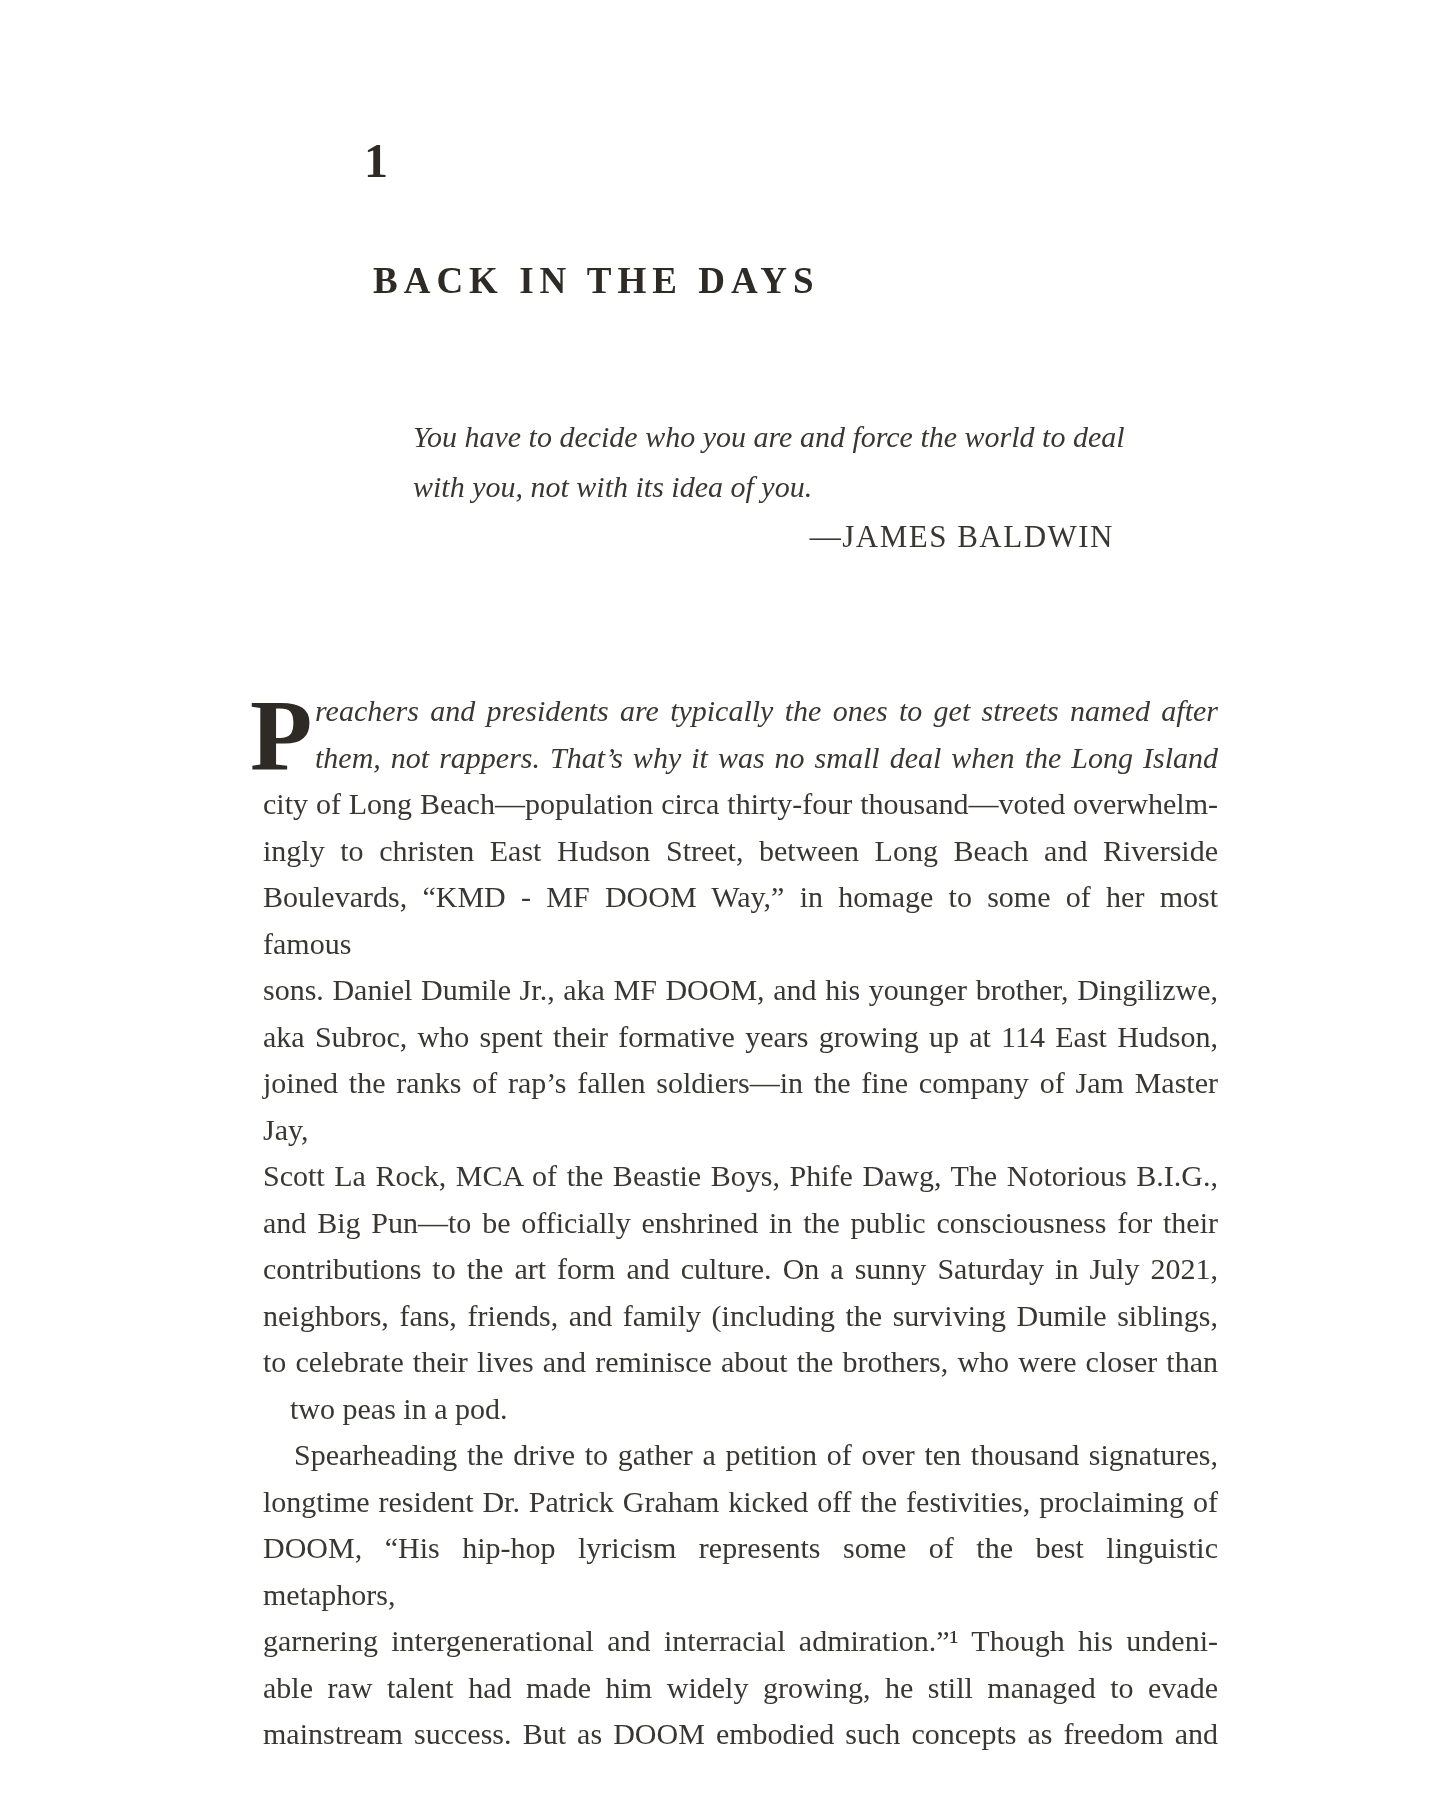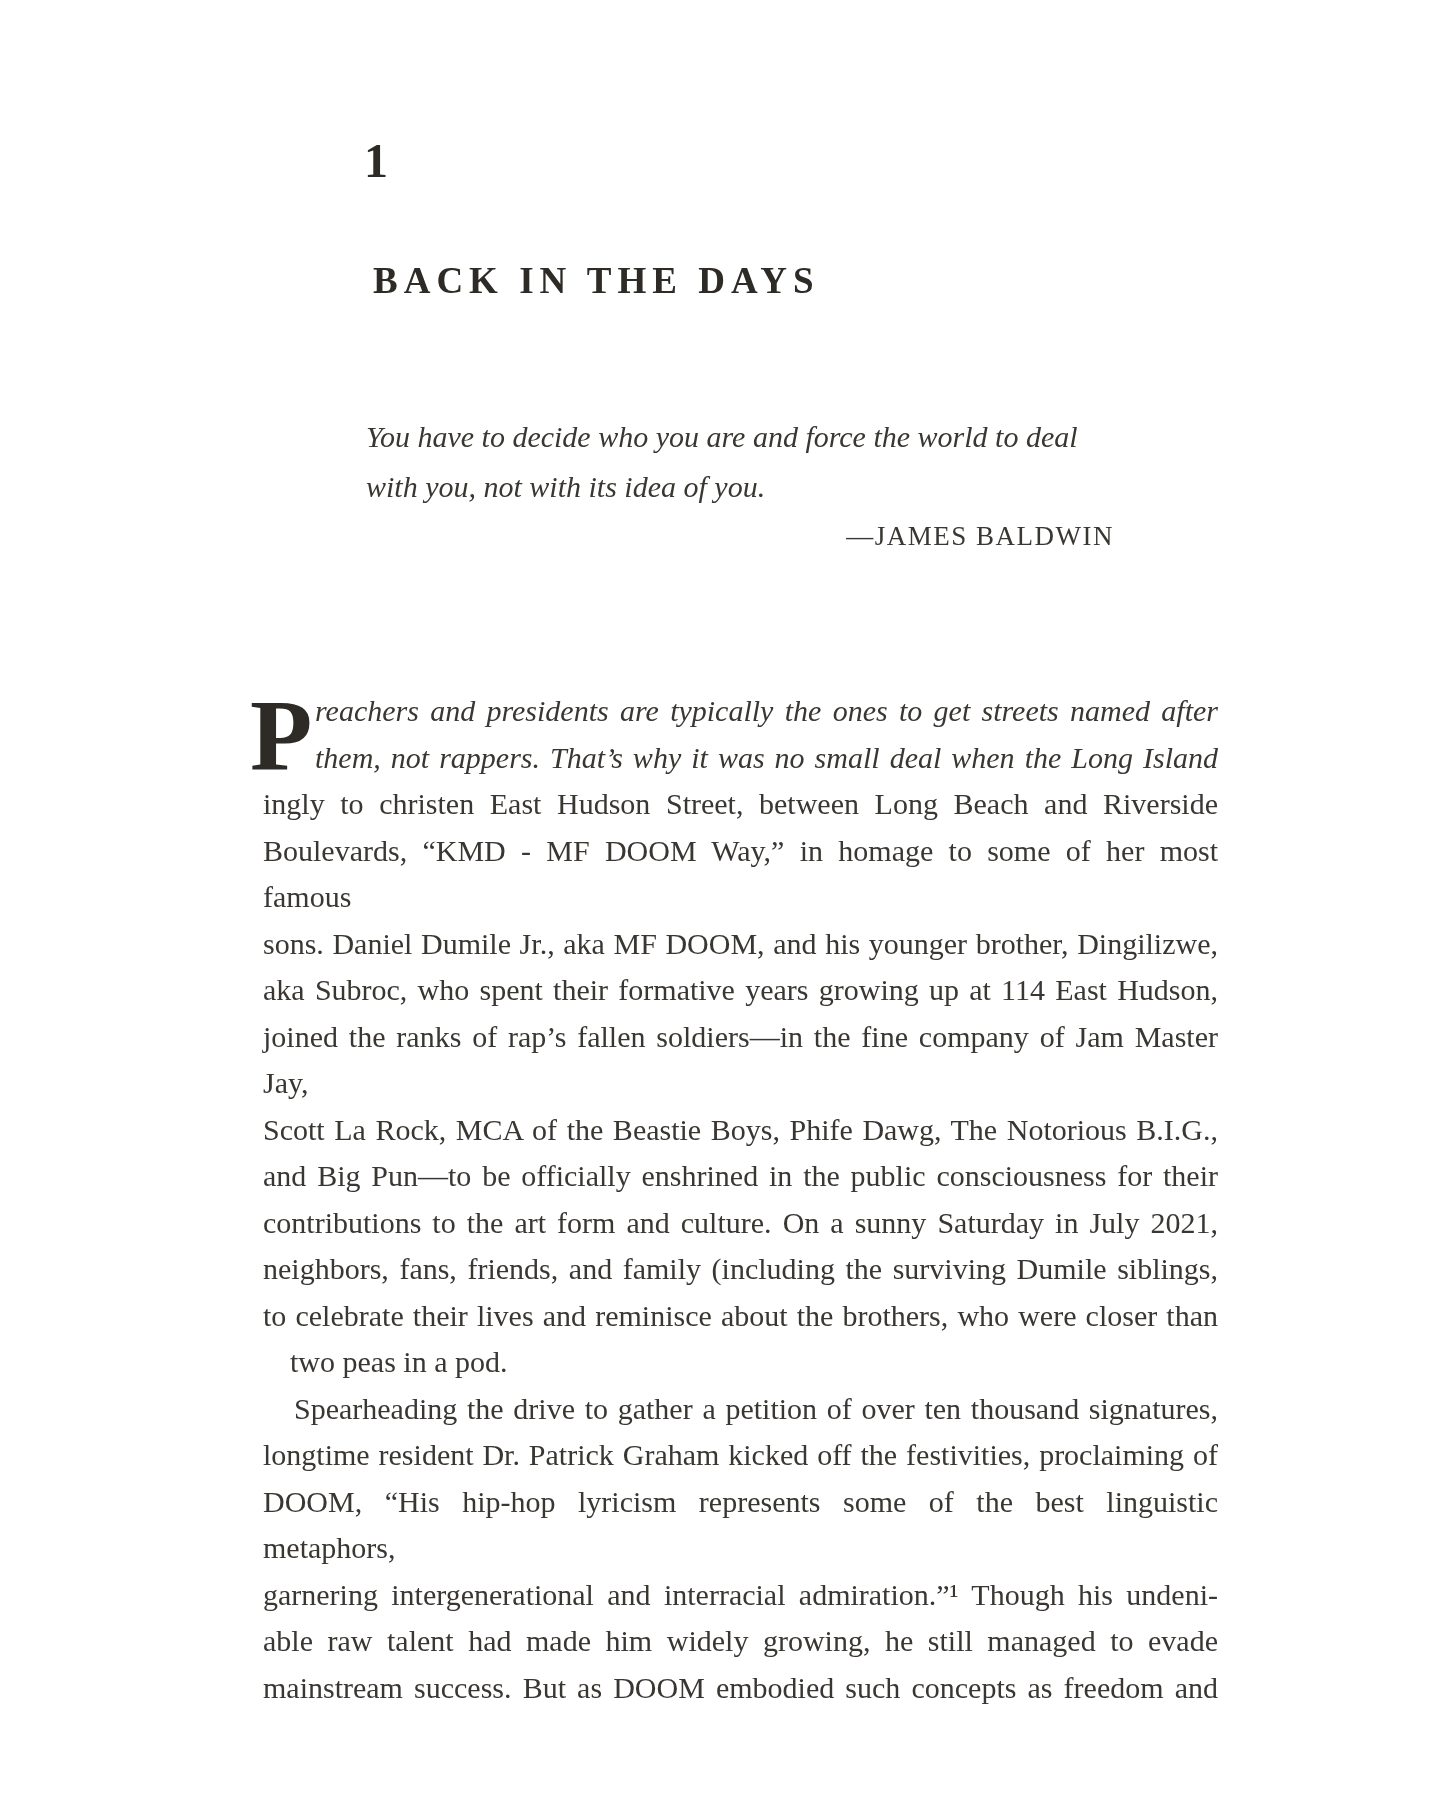--- a/index.html
+++ b/index.html
@@ -42,26 +42,27 @@
     left: 366px;
     top: 412px;
     width: 748px;
     font-style: italic;
     font-size: 30px;
     color: var(--text);
   }
   .epiline {
     line-height: 50px;
     white-space: nowrap;
+    margin-left: 47px;
   }
   .attribution {
     margin-top: 9px;
     text-align: right;
     font-style: normal;
-    font-size: 27px;
+    font-size: 31px;
     letter-spacing: 1.5px;
     color: var(--text);
     line-height: 31px;
   }
 
   .body-block {
     position: absolute;
     left: 263px;
     top: 688px;
     width: 955px;
@@ -105,20 +106,21 @@
         <div class="epiline">with you, not with its idea of you.</div>
       </div>
     <div class="attribution">—JAMES BALDWIN</div>
   </div>
 
   <div class="body-block">
     <span class="dropcap">P</span>
     <div class="para" id="para1">
         <div class="bodyline">reachers and presidents are typically the ones to get streets named after</div>
         <div class="bodyline">them, not rappers. That’s why it was no small deal when the Long Island</div>
+        <div class="bodyline">city of Long Beach—population circa thirty-four thousand—voted overwhelm-</div>
         <div class="bodyline">ingly to christen East Hudson Street, between Long Beach and Riverside</div>
         <div class="bodyline">Boulevards, “KMD - MF DOOM Way,” in homage to some of her most famous</div>
         <div class="bodyline">sons. Daniel Dumile Jr., aka MF DOOM, and his younger brother, Dingilizwe,</div>
         <div class="bodyline">aka Subroc, who spent their formative years growing up at 114 East Hudson,</div>
         <div class="bodyline">joined the ranks of rap’s fallen soldiers—in the fine company of Jam Master Jay,</div>
         <div class="bodyline">Scott La Rock, MCA of the Beastie Boys, Phife Dawg, The Notorious B.I.G.,</div>
         <div class="bodyline">and Big Pun—to be officially enshrined in the public consciousness for their</div>
         <div class="bodyline">contributions to the art form and culture. On a sunny Saturday in July 2021,</div>
         <div class="bodyline">neighbors, fans, friends, and family (including the surviving Dumile siblings,</div>
         <div class="bodyline">to celebrate their lives and reminisce about the brothers, who were closer than</div>

